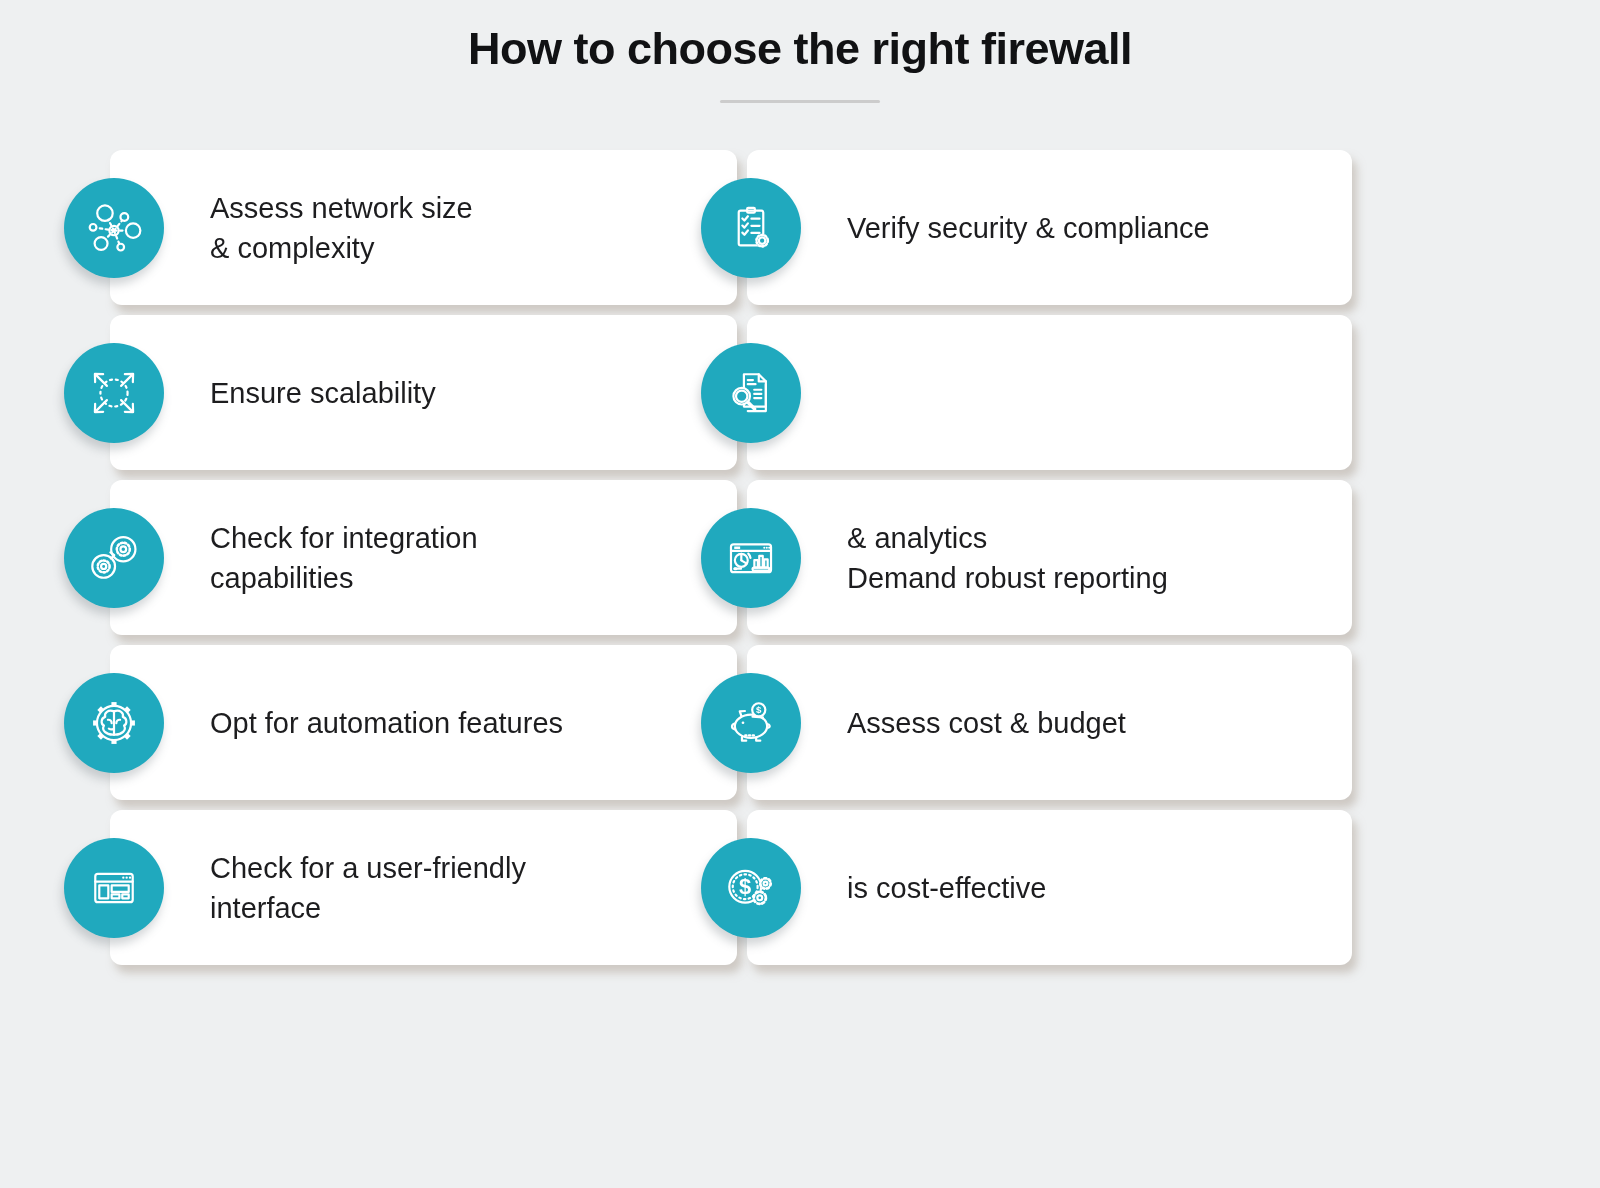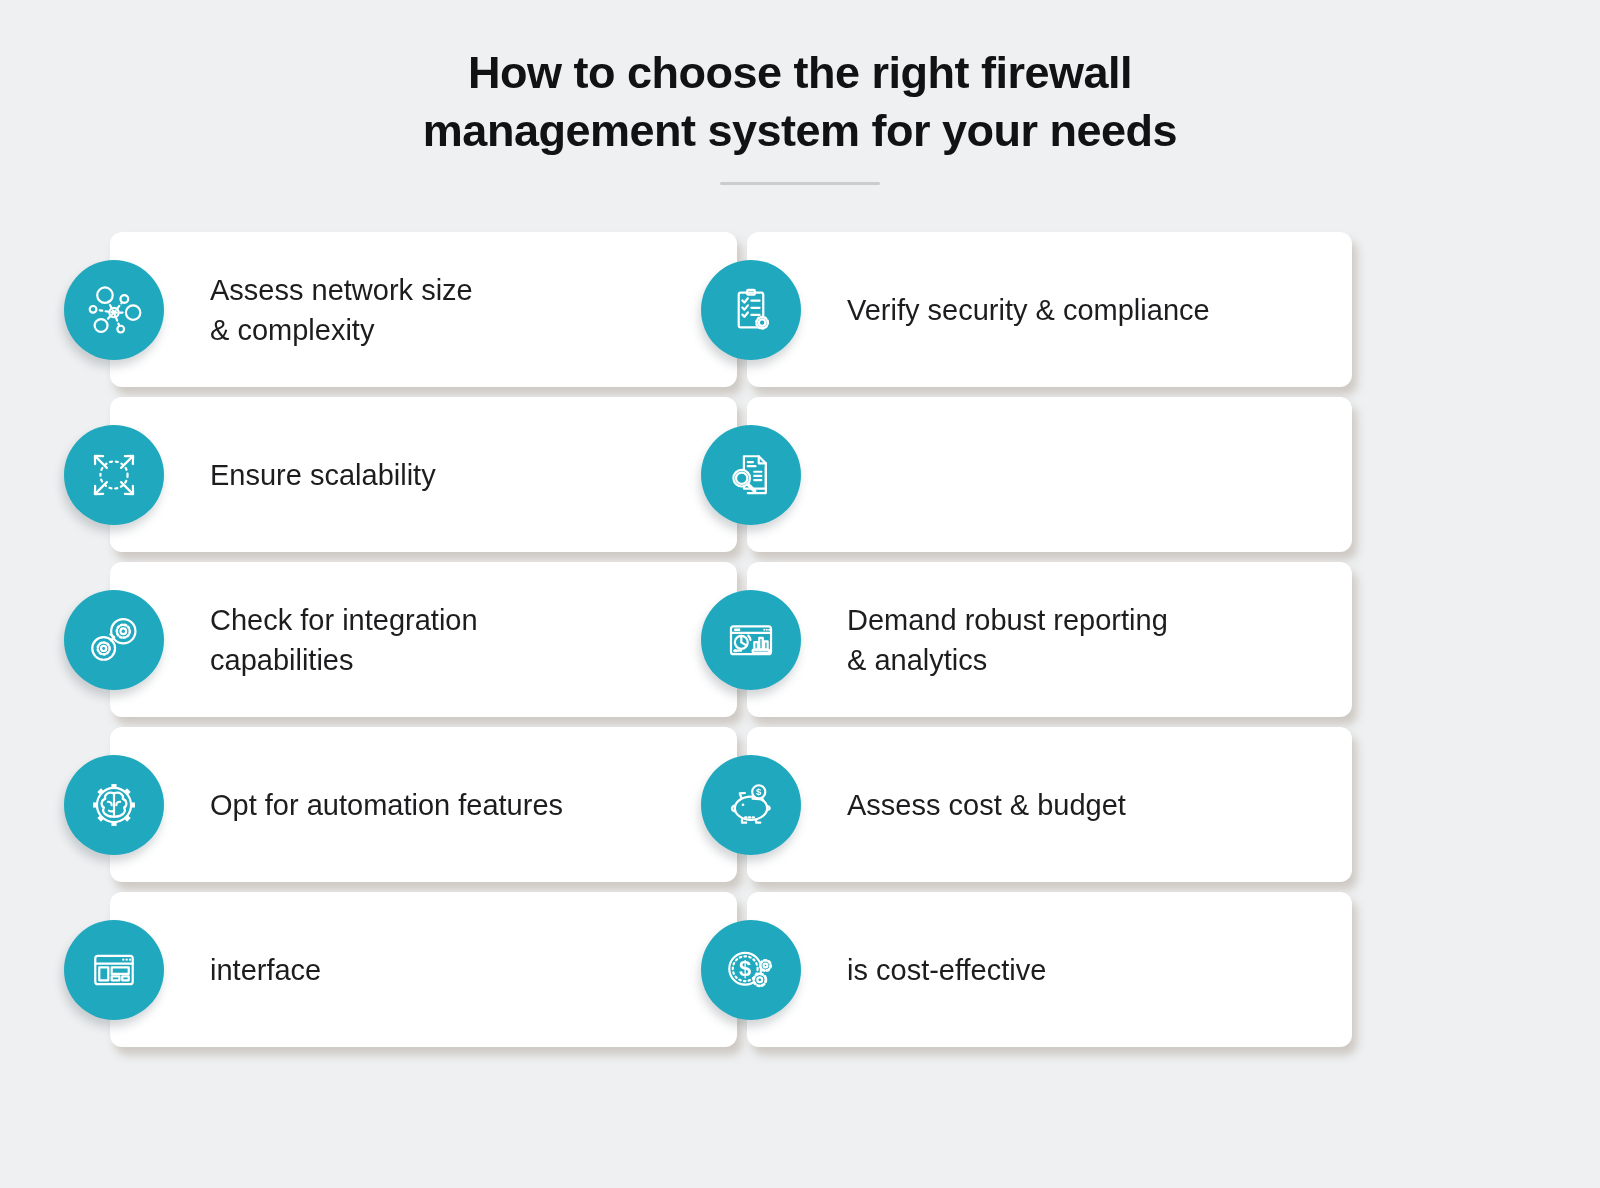--- a/index.html
+++ b/index.html
@@ -10,21 +10,21 @@
     --card-text:#1d1d1f;
     --divider:#cccccc;
   }
   *{box-sizing:border-box;margin:0;padding:0}
   html,body{width:1600px;height:1188px;overflow:hidden}
   body{
     background:var(--background);
     font-family:"Liberation Sans","DejaVu Sans",sans-serif;
   }
   .title{
-    padding-top:44px;
+    padding-top:20px;
     text-align:center;
     font-size:45px;
     font-weight:700;
     letter-spacing:-0.5px;
     line-height:58px;
     color:var(--title-text);
   }
   .title span{display:block}
   .divider{
     width:160px;height:3px;
@@ -76,21 +76,20 @@
     color:var(--card-text);
   }
   .card-text span{display:block}
   .card-text span:empty{display:none}
 </style>
 </head>
 <body>
 
 <h1 class="title">
   <span>How to choose the right firewall</span>
-  <span>management system for your needs</span>
 </h1>
 <div class="divider"></div>
 
 <div class="cards">
 
   <div class="card">
     <div class="icon-badge">
       <svg viewBox="0 0 48 48">
         <g stroke-dasharray="2 2.6">
           <line x1="24" y1="26" x2="19.5" y2="17.5"></line>
@@ -207,22 +206,22 @@
         <path d="M21.9 20.6 a5.8 5.8 0 0 1 1.7 3.3"></path>
         <line x1="11.5" y1="32.3" x2="16.3" y2="32.3"></line>
         <line x1="11.5" y1="32.3" x2="12.3" y2="32.3" stroke-width="2.4"></line>
         <rect x="26.6" y="25.6" width="2.7" height="5.9"></rect>
         <rect x="30.4" y="22.4" width="2.7" height="9.1"></rect>
         <rect x="34.2" y="25.1" width="2.7" height="6.4"></rect>
         <rect x="25.2" y="31.5" width="13" height="2.2" rx="1.1"></rect>
       </svg>
     </div>
     <div class="card-text">
+      <span>&amp; analytics</span>
       <span>Demand robust reporting</span>
-      <span>&amp; analytics</span>
     </div>
   </div>
 
   <div class="card">
     <div class="icon-badge">
       <svg viewBox="0 0 48 48">
         <g stroke-width="4" stroke-linecap="butt">
           <line x1="37.2" y1="24" x2="40.2" y2="24"></line>
           <line x1="33.3" y1="33.3" x2="35.5" y2="35.5"></line>
           <line x1="24" y1="37.2" x2="24" y2="40.2"></line>
@@ -277,20 +276,21 @@
         <circle cx="31.2" cy="16" r="0.9" fill="#fff" stroke="none"></circle>
         <circle cx="33.8" cy="16" r="0.9" fill="#fff" stroke="none"></circle>
         <circle cx="36.4" cy="16" r="0.9" fill="#fff" stroke="none"></circle>
         <rect x="12.6" y="22" width="7" height="10"></rect>
         <rect x="22.2" y="22" width="13.2" height="5"></rect>
         <rect x="22.2" y="29" width="6" height="3"></rect>
         <rect x="30.4" y="29" width="5" height="3"></rect>
       </svg>
     </div>
     <div class="card-text">
+      <span>Check for a user-friendly</span>
       <span>interface</span>
     </div>
   </div>
 
   <div class="card">
     <div class="icon-badge">
       <svg viewBox="0 0 48 48">
         <circle cx="19.5" cy="23" r="12.3"></circle>
         <circle cx="19.5" cy="23" r="9.6" stroke-dasharray="1.2 2.5"></circle>
         <text x="19.5" y="29" text-anchor="middle" font-size="17" font-weight="bold" fill="#fff" stroke="none" font-family="Liberation Sans, DejaVu Sans, sans-serif">$</text>

